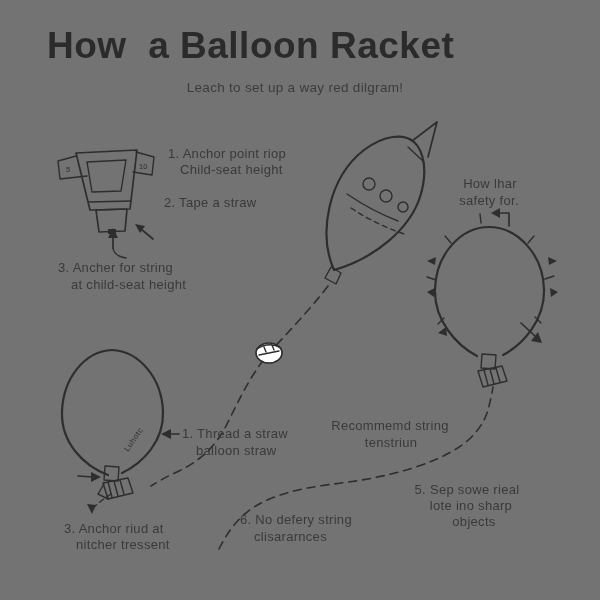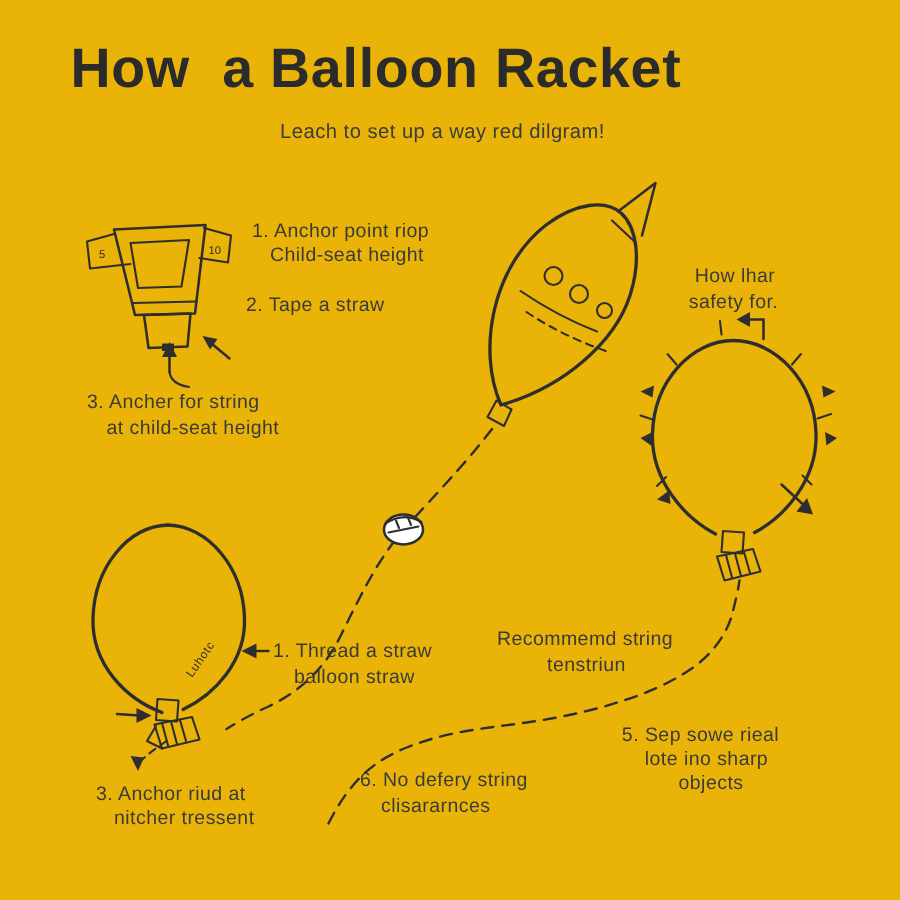--- a/index.html
+++ b/index.html
@@ -1,16 +1,16 @@
 <!DOCTYPE html>
 <html><head>
 <meta charset="utf-8">
 <style>
   html,body{margin:0;padding:0;background:#fff;}
-  .canvas{position:relative;width:600px;height:600px;background:#eab308;overflow:hidden;}
+  .canvas{position:relative;width:600px;height:600px;background:#737373;overflow:hidden;}
   svg{display:block;}
   text{font-family:"Liberation Sans", sans-serif;fill:#333333;}
   .t-title{font-size:37px;font-weight:bold;fill:#2b2b2b;letter-spacing:0.5px;white-space:pre;}
   .t-sub{font-size:13.5px;fill:#3c3c3c;letter-spacing:0.3px;}
   .t-body{font-size:13px;fill:#3a3a3a;letter-spacing:0.3px;}
   .t-tiny{font-size:7.5px;fill:#2e2e2e;}
   .t-inner{font-size:8px;fill:#2e2e2e;letter-spacing:0.5px;}
   .s{stroke:#2e2e2e;fill:none;stroke-width:1.7;stroke-linecap:round;stroke-linejoin:round;}
   .s2{stroke-width:2.2;}
   .thin{stroke-width:1.4;}

